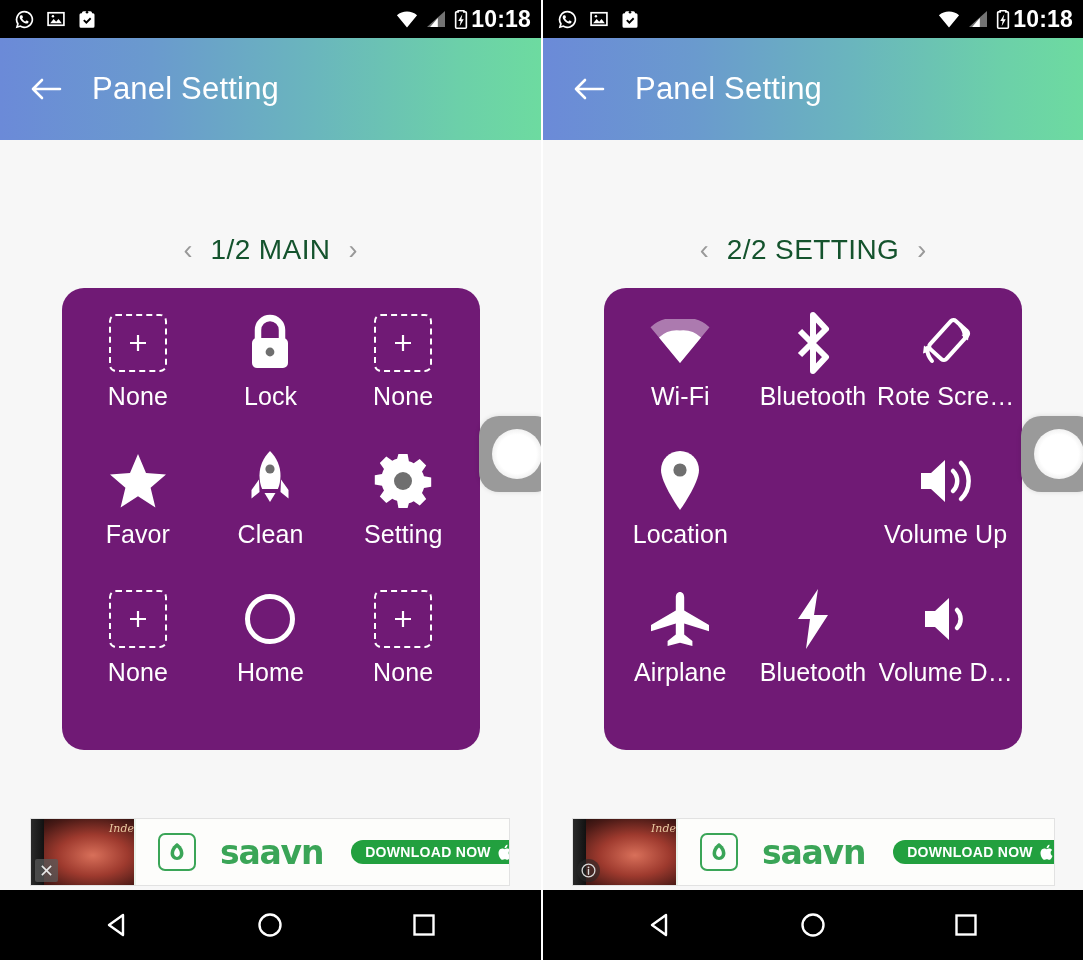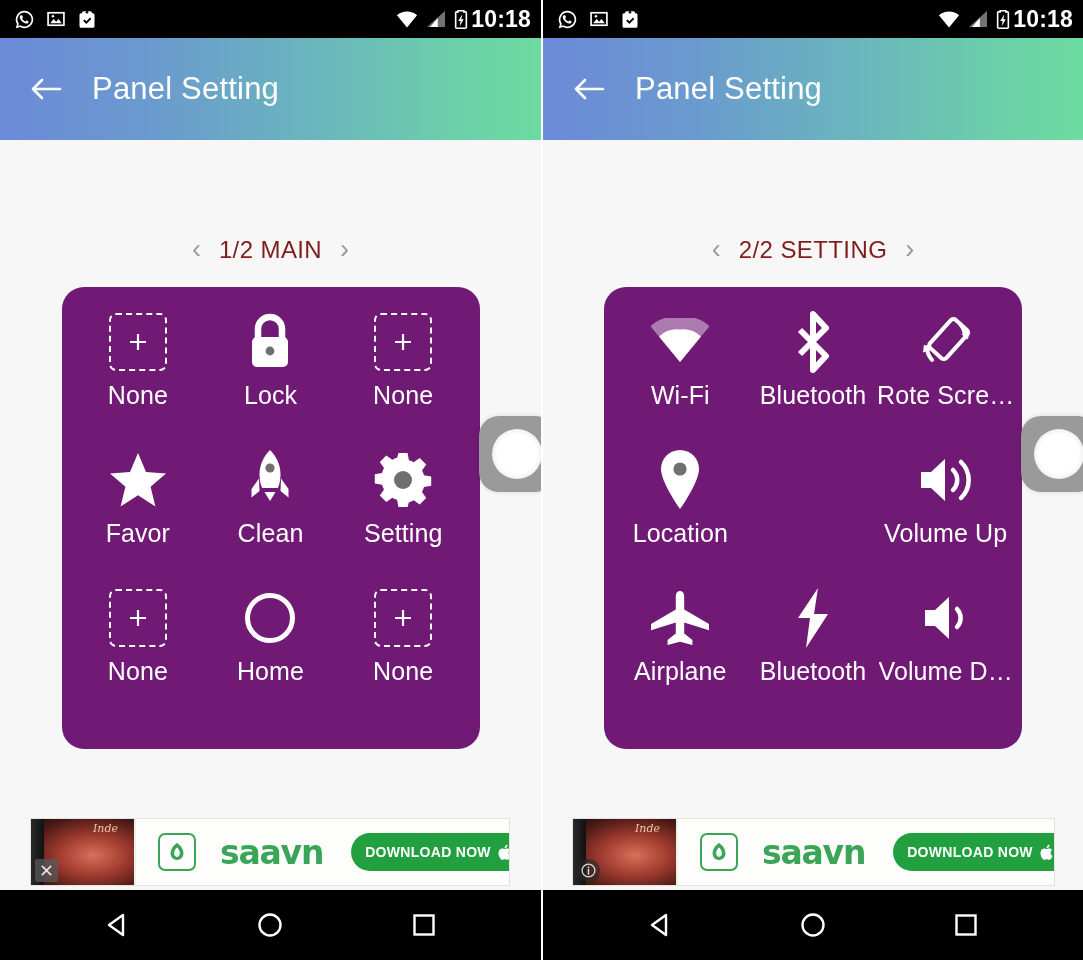--- a/index.html
+++ b/index.html
@@ -96,22 +96,22 @@
     user-select: none;
   }
   .pager-arrow {
     font-size: 27px;
     color: #999999;
     cursor: pointer;
     line-height: 1;
     padding: 2px 4px;
   }
   .pager-label {
-    font-size: 24px;
-    color: #7f1d1d;
+    font-size: 28px;
+    color: #14532d;
     letter-spacing: 0.4px;
     white-space: nowrap;
   }
 
   
   .panel {
     margin-top: 22px;
     width: 418px;
     background: #701a75;
     border-radius: 22px;
@@ -207,21 +207,21 @@
   }
   .ad-thumb::after {
     content: "";
     position: absolute;
     left: 0; top: 0; bottom: 0;
     width: 13px;
     background: linear-gradient(to right, #2a2a2a, #111);
   }
   .ad-thumb-script {
     position: absolute;
-    right: 16px; top: 3px;
+    right: 0; top: 3px;
     color: #e8c8a0;
     font-size: 11px;
     font-style: italic;
     font-family: "DejaVu Serif", serif;
     margin-left: 12px;
   }
   .ad-badge {
     position: absolute;
     left: 4px; bottom: 3px;
     width: 23px; height: 23px;
@@ -251,21 +251,21 @@
     color: #3aa557;
     font-size: 33px;
     font-weight: bold;
     letter-spacing: -1.2px;
     font-family: "DejaVu Sans", sans-serif;
   }
   .dl-pill {
     margin-left: 4px;
     background: #22a03f;
     border-radius: 24px;
-    height: 38px;
+    height: 24px;
     display: flex;
     align-items: center;
     gap: 7px;
     padding: 0 14px;
     flex: 1;
     justify-content: center;
   }
   .dl-text {
     color: #ffffff;
     font-size: 14px;

